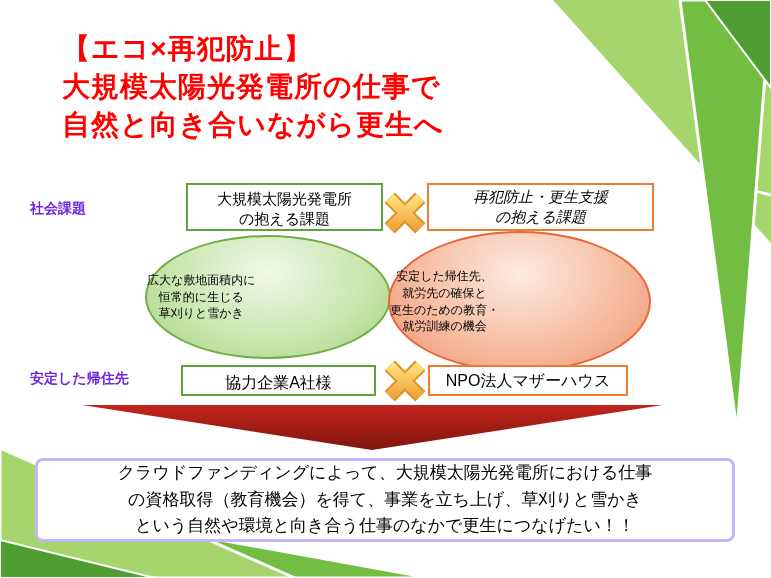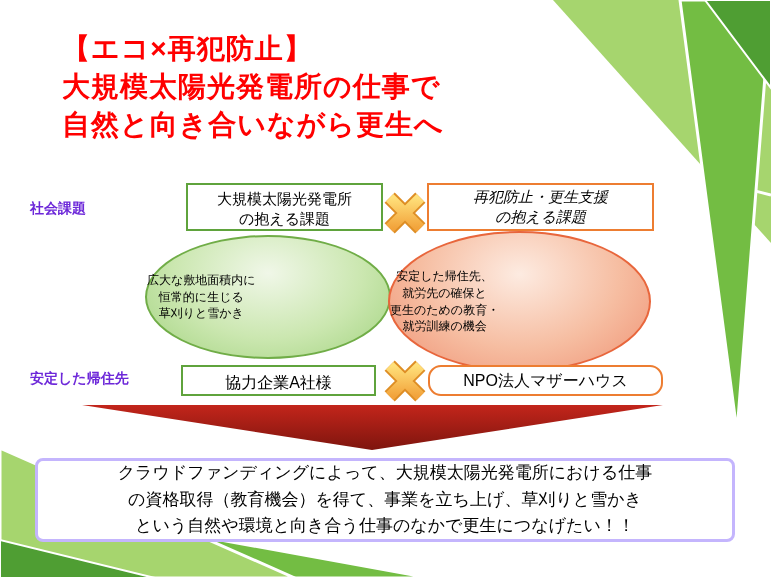--- a/index.html
+++ b/index.html
@@ -25,21 +25,21 @@
     display:flex; align-items:center; justify-content:center;
     text-align:center; font-size:15px; line-height:1.35;
   }
   .box span { white-space:pre-line; }
   .box.green  { border:2px solid #5FA33C; }
   .box.orange { border:2px solid #ED7D31; }
 
   #box-solar   { left:186px; top:183px; width:197px; height:48px;align-items:flex-end; }
   #box-recid   { left:427px; top:183px; width:227px; height:48px;font-style:italic; }
   #box-company { left:181px; top:365px; width:195px; height:31px; font-size:16px;align-items:flex-end; }
-  #box-npo     { left:428px; top:365px; width:235px; height:31px; font-size:16px;border-radius:13px; }
+  #box-npo     { left:428px; top:365px; width:200px; height:31px; font-size:16px; }
 
   .ellipse {
     position:absolute; border-radius:50%; box-sizing:border-box;
     display:flex; align-items:center; 
     text-align:center; font-size:12px; line-height:1.4;
   }
   .ellipse span { white-space:pre-line; }
   #ellipse-solar {
     left:145px; top:235px; width:246px; height:124px;
     border:2px solid #70AD47;

